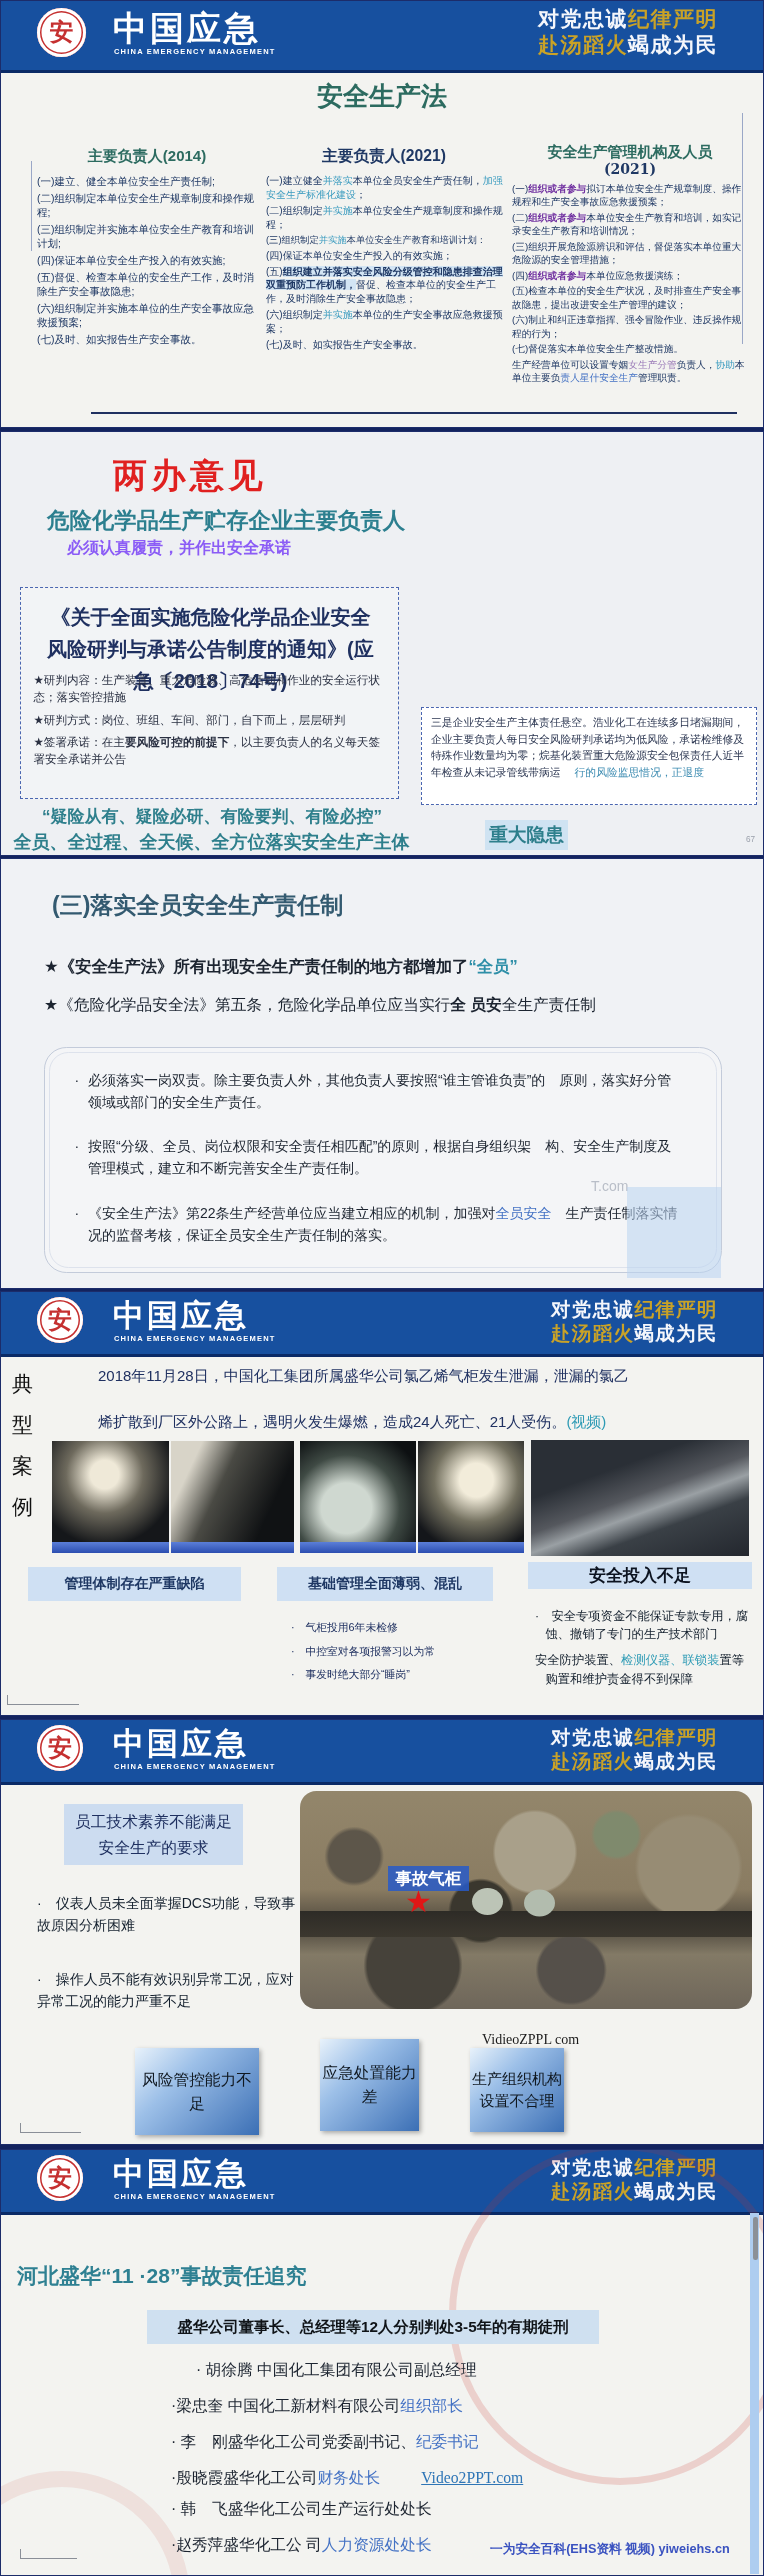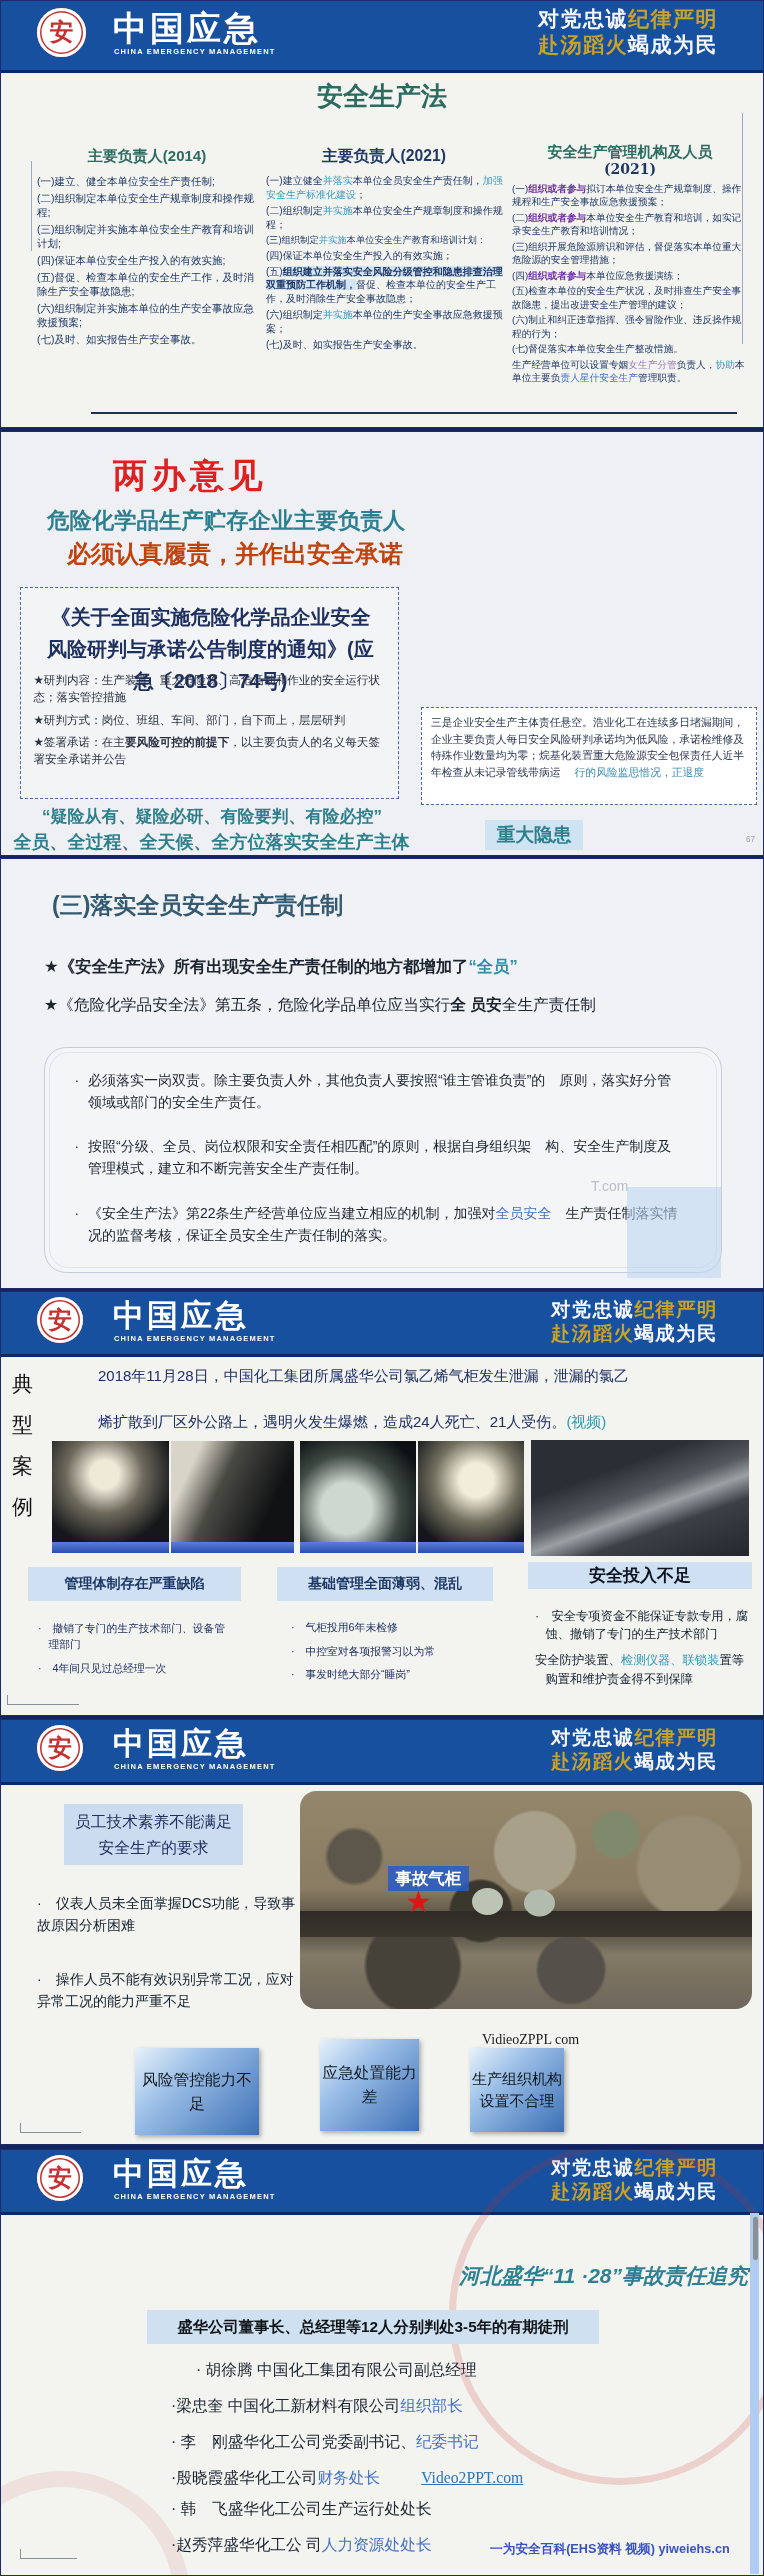--- a/index.html
+++ b/index.html
@@ -123,21 +123,21 @@
     </div>
 
     <div class="vline" style="left:741px;top:112px;height:231px;"></div>
     <div class="vline" style="left:30px;top:160px;height:90px;"></div>
     <div class="hline" style="left:90px;top:411px;width:646px;"></div>
   </section>
 
   <section class="sl" style="top:431px;height:425px;background:#eef0f3;">
     <div class="abs" style="left:112px;top:21px;font-size:34px;font-weight:bold;color:#e02020;letter-spacing:4.5px;">两办意见</div>
     <div class="abs" style="left:46px;top:73px;font-size:22.4px;font-weight:bold;color:#2c7f8f;">危险化学品生产贮存企业主要负责人</div>
-    <div class="abs" style="left:66px;top:106px;font-size:24px;font-weight:bold;color:#c2410c;">必须认真履责，并作出安全承诺</div>
+    <div class="abs" style="left:66px;top:106px;font-size:16px;font-weight:bold;color:#8b5cf6;">必须认真履责，并作出安全承诺</div>
 
     <div class="dotbox" style="left:19.4px;top:155px;width:377px;height:210px;">
       <div class="abs" style="left:21px;top:13.4px;width:336px;text-align:center;font-size:20px;font-weight:bold;color:#1f3060;line-height:1.6;">《关于全面实施危险化学品企业安全风险研判与承诺公告制度的通知》(应急〔2018〕74号)</div>
       <div class="abs" style="left:12px;top:84px;width:355px;font-size:11.6px;color:#2a3042;line-height:1.45;">
         <p style="margin:0 0 6px 0;">★研判内容：生产装置、重大危险源、高危活动和作业的安全运行状态；落实管控措施</p>
         <p style="margin:0 0 6px 0;">★研判方式：岗位、班组、车间、部门，自下而上，层层研判</p>
         <p style="margin:0;"><span>★签署承诺：在主</span><b>要风险可控的前提下</b><span>，以主要负责人的名义每天签署安全承诺并公告</span></p>
       </div>
     </div>
 
@@ -145,21 +145,21 @@
     <div class="abs" style="left:6px;top:398px;width:409px;text-align:center;font-size:18px;font-weight:bold;color:#2e7f8c;">全员、全过程、全天候、全方位落实安全生产主体责任</div>
 
 
 
     <div class="dotbox" style="left:420px;top:275px;width:334px;height:96px;background:#fff;">
       <div class="abs" style="left:9px;top:6px;width:316px;font-size:10.8px;line-height:1.55;color:#2a3550;">
         <span>三是企业安全生产主体责任悬空。浩业化工在连续多日堵漏期间，企业主要负责人每日安全风险研判承诺均为低风险，承诺检维修及特殊作业数量均为零；烷基化装置重大危险源安全包保责任人近半年检查从未记录管线带病运</span><span style="color:#3a8ab0;margin-left:14px;">行的风险监思惜况，正退度</span>
       </div>
     </div>
 
-    <div class="abs" style="left:484px;top:388px;width:98px;height:30px;background:#cfe3f2;display:flex;align-items:center;justify-content:center;font-size:18.7px;font-weight:bold;color:#2e7f8c;">重大隐患</div>
+    <div class="abs" style="left:484px;top:388px;width:83px;height:30px;background:#cfe3f2;display:flex;align-items:center;justify-content:center;font-size:18.7px;font-weight:bold;color:#2e7f8c;">重大隐患</div>
     <div class="abs" style="left:745px;top:403px;font-size:8.2px;color:#9aa0ab;">67</div>
   </section>
 
   <section class="sl" style="top:858px;height:431px;background:#f0f2f5;">
     <div class="abs" style="left:51px;top:31px;font-size:23px;font-weight:bold;color:#335a70;">(三)落实全员安全生产责任制</div>
     <div class="abs" style="left:43px;top:97px;font-size:16.4px;font-weight:bold;color:#1c2430;">
       <span>★《安全生产法》所有出现安全生产责任制的地方都增加了</span><span style="color:#2e8fa8;">“全员”</span>
     </div>
     <div class="abs" style="left:43px;top:136px;font-size:15.7px;color:#1c2430;">
       <span>★《危险化学品安全法》第五条，危险化学品单位应当实行</span><b>全 员安</b><span>全生产责任制</span>
@@ -209,24 +209,20 @@
       </div>
     <div class="still" style="left:299px;top:149px;width:116px;height:112px;background:radial-gradient(circle at 40% 60%,#cfd8d0 0 26%,#3f4a44 55%,#0d1012 85%);">
         <div class="cap"></div>
       </div>
     <div class="still" style="left:417px;top:149px;width:106px;height:112px;background:radial-gradient(circle at 55% 35%,#f2ecda 0 18%,#73705f 45%,#14161a 78%);">
         <div class="cap"></div>
       </div>
     <div class="still" style="left:530px;top:148px;width:218px;height:116px;background:linear-gradient(160deg,#2a2f36 0 30%,#55585e 48%,#9aa0a4 58%,#3a4046 70%,#23272e 100%);"></div>
 
     <div class="bxhead" style="left:27px;top:275px;width:213px;height:34px;">管理体制存在严重缺陷</div>
-    <div class="bxlist" style="left:37px;top:328px;width:194px;">
-      <p>·　<span>撤销了专门的生产技术部门、设备管理部门</span></p>
-      <p>·　<span>4年间只见过总经理一次</span></p>
-    </div>
 
     <div class="bxhead" style="left:276px;top:275px;width:216px;height:34px;">基础管理全面薄弱、混乱</div>
     <div class="bxlist" style="left:290px;top:327px;width:198px;">
       <p>·　<span>气柜投用6年未检修</span></p>
       <p>·　<span>中控室对各项报警习以为常</span></p>
       <p>·　<span>事发时绝大部分“睡岗”</span></p>
     </div>
 
     <div class="bxhead" style="left:527px;top:270px;width:224px;height:27px;font-size:17px;color:#0c1320;">安全投入不足</div>
     <div class="bxlist" style="left:534px;top:315px;width:215px;font-size:12.3px;color:#14202e;">
@@ -286,21 +282,21 @@
       <div class="brand-en" style="top:42px;">CHINA EMERGENCY MANAGEMENT</div>
       <div class="slogan" style="font-size:19.4px;top:4.5px;">
         <div><span class="wht">对党忠诚</span><span class="gld">纪律严明</span></div>
         <div><span class="gld">赴汤蹈火</span><span class="wht">竭成为民</span></div>
       </div>
     </div>
 
     <div class="wm-red" style="left:448px;top:-7.5px;width:328px;height:328px;"></div>
     <div class="wm-red" style="left:-67px;top:321px;width:224px;height:224px;border-width:16.4px;border-color:rgba(200,60,50,.10);"></div>
 
-    <div class="abs" style="left:16px;right:15px;top:112px;text-align:right;font-size:21px;font-weight:bold;color:#2e8092;font-style:italic;">河北盛华“11 ·28”事故责任追究</div>
+    <div class="abs" style="left:16px;right:15px;top:112px;text-align:left;font-size:21px;font-weight:bold;color:#2e8092;">河北盛华“11 ·28”事故责任追究</div>
     <div class="abs" style="left:146px;top:160px;width:452px;height:34px;background:#cfe0f0;display:flex;align-items:center;justify-content:center;font-size:15.3px;font-weight:bold;color:#101418;">盛华公司董事长、总经理等12人分别判处3-5年的有期徒刑</div>
 
     <div class="name" style="left:170px;top:210px;margin-left:25px;">· 胡徐腾 中国化工集团有限公司副总经理</div>
     <div class="name" style="left:170px;top:246px;"><span>·梁忠奎 中国化工新材料有限公司</span><span class="blue">组织部长</span></div>
     <div class="name" style="left:170px;top:282px;"><span>· 李　刚盛华化工公司党委副书记、</span><span class="blue">纪委书记</span></div>
     <div class="name" style="left:170px;top:318px;"><span>·殷晓霞盛华化工公司</span><span class="blue">财务处长</span><span style="display:inline-block;width:41px;"></span><a style="color:#2e75b6;text-decoration:underline;font-family:'Liberation Serif','DejaVu Serif',serif;cursor:pointer;">Video2PPT.com</a></div>
     <div class="name" style="left:170px;top:349px;">· 韩　飞盛华化工公司生产运行处处长</div>
     <div class="name" style="left:170px;top:385px;"><span>·赵秀萍盛华化工公 司</span><span class="blue">人力资源处处长</span></div>
 
     <div class="abs" style="left:489px;top:391px;font-size:12.7px;font-weight:bold;color:#3a52c0;">一为安全百科(EHS资料 视频) yiweiehs.cn</div>

